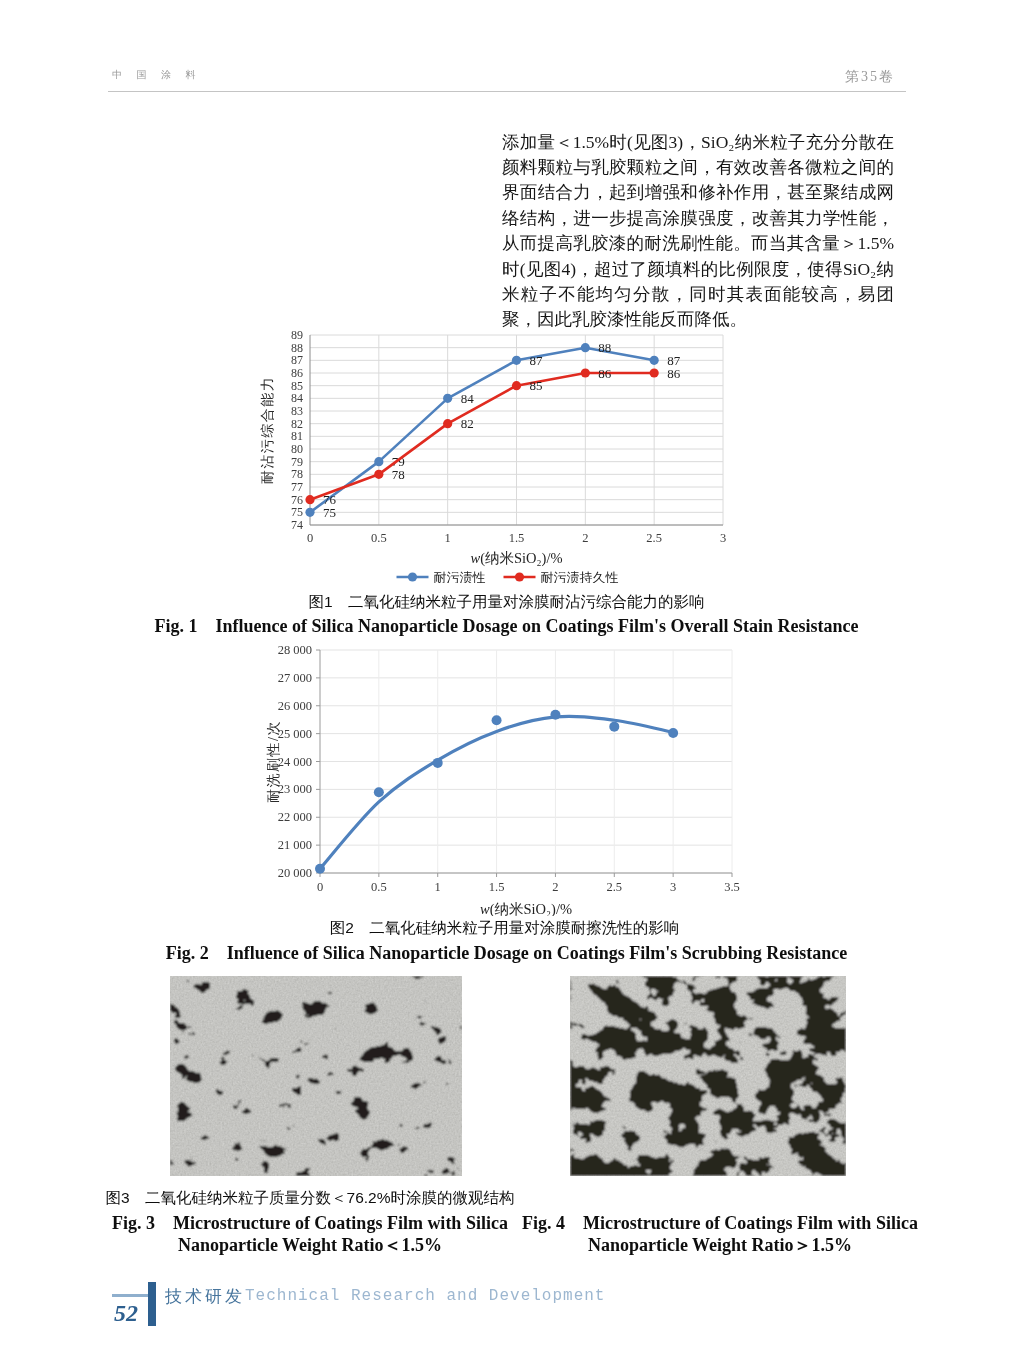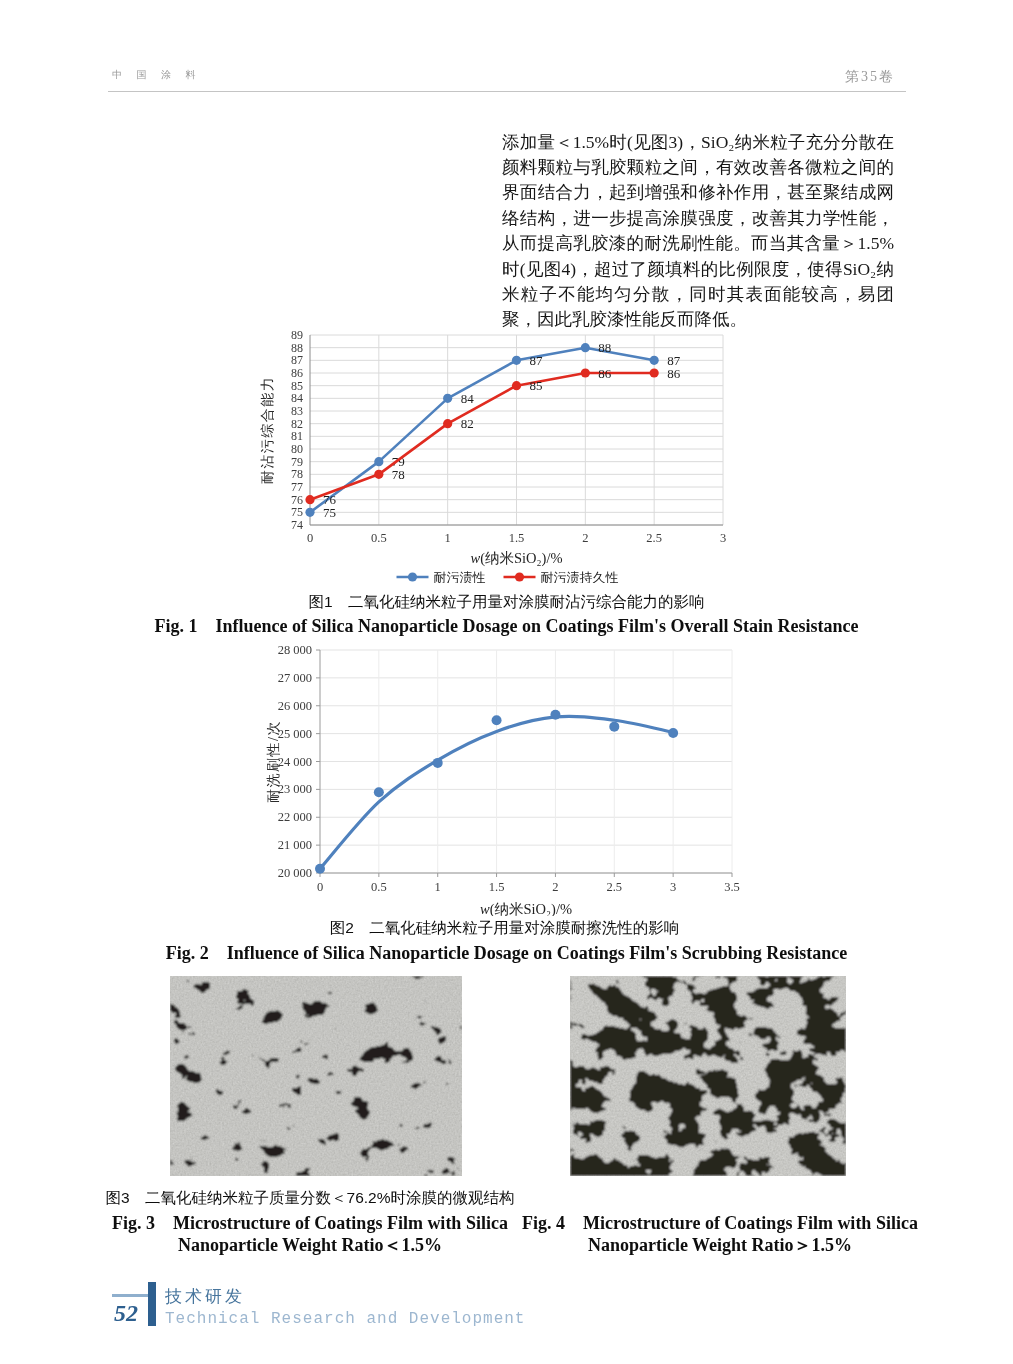--- a/index.html
+++ b/index.html
@@ -15,21 +15,21 @@
   .chart{position:absolute;}
   .cap{position:absolute;text-align:center;}
   .cap-cn{font-family:"Liberation Sans",sans-serif;font-weight:normal;font-size:15.5px;color:#0e0e0e;}
   .cap-en{font-family:"Liberation Serif",serif;font-weight:bold;font-size:18px;color:#0e0e0e;}
   .micro{position:absolute;}
   .micro svg{display:block;}
   .footer{position:absolute;left:112px;top:1282px;display:flex;align-items:flex-start;}
   .pn-box{border-top:3px solid #8fafcd;padding:2px 10px 0 2px;margin-top:12px;}
   .pn{font-style:italic;font-weight:bold;font-size:24px;color:#2d5f8f;line-height:1.2;}
   .vbar{width:8px;height:44px;background:#2d5f8f;margin-right:9px;}
-  .dept{display:flex;flex-direction:column;justify-content:flex-start;padding-top:3px;}
+  .dept{display:flex;flex-direction:row;justify-content:flex-start;padding-top:3px;}
   .dept-cn{font-family:"Liberation Sans",sans-serif;font-size:17px;color:#47759d;letter-spacing:3px;}
   .dept-en{font-family:Liberation Mono, monospace;font-size:16px;color:#9db7d0;margin-top:2px;letter-spacing:1px;}
 </style>
 </head>
 <body>
 
 <div class="page">
 
   <span class="hdr-l">中 国 涂 料</span>
   <span class="hdr-r">第35卷</span>

